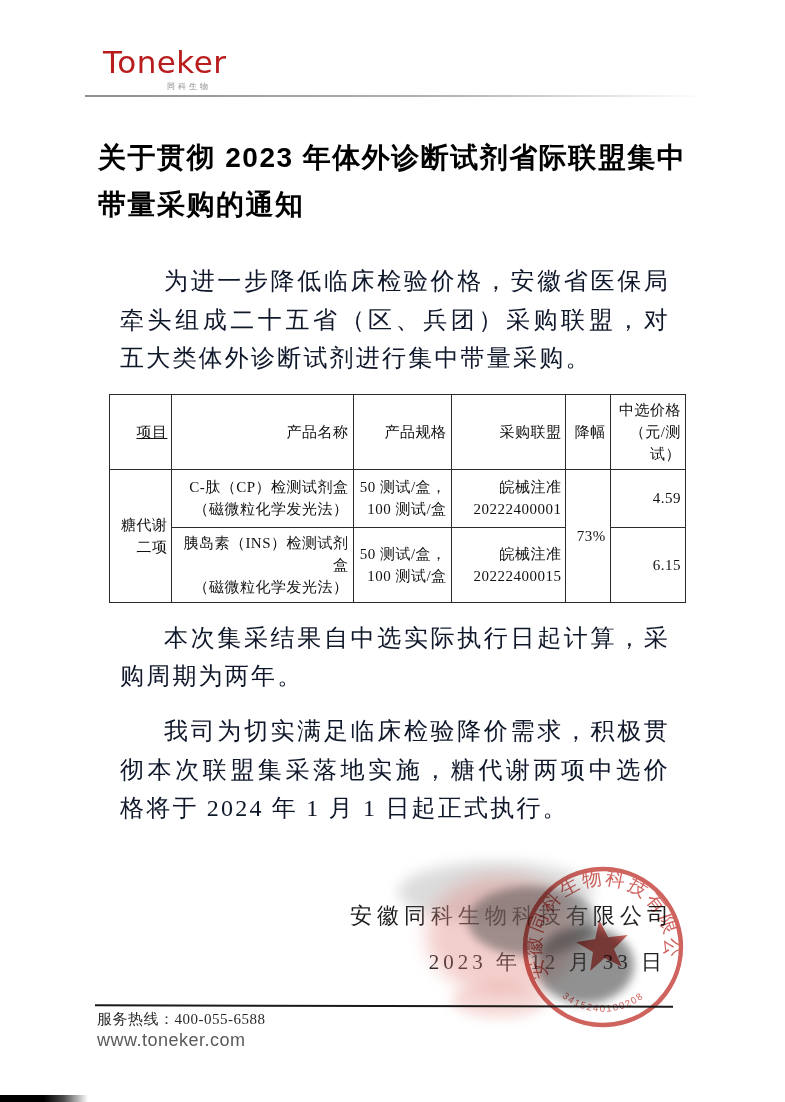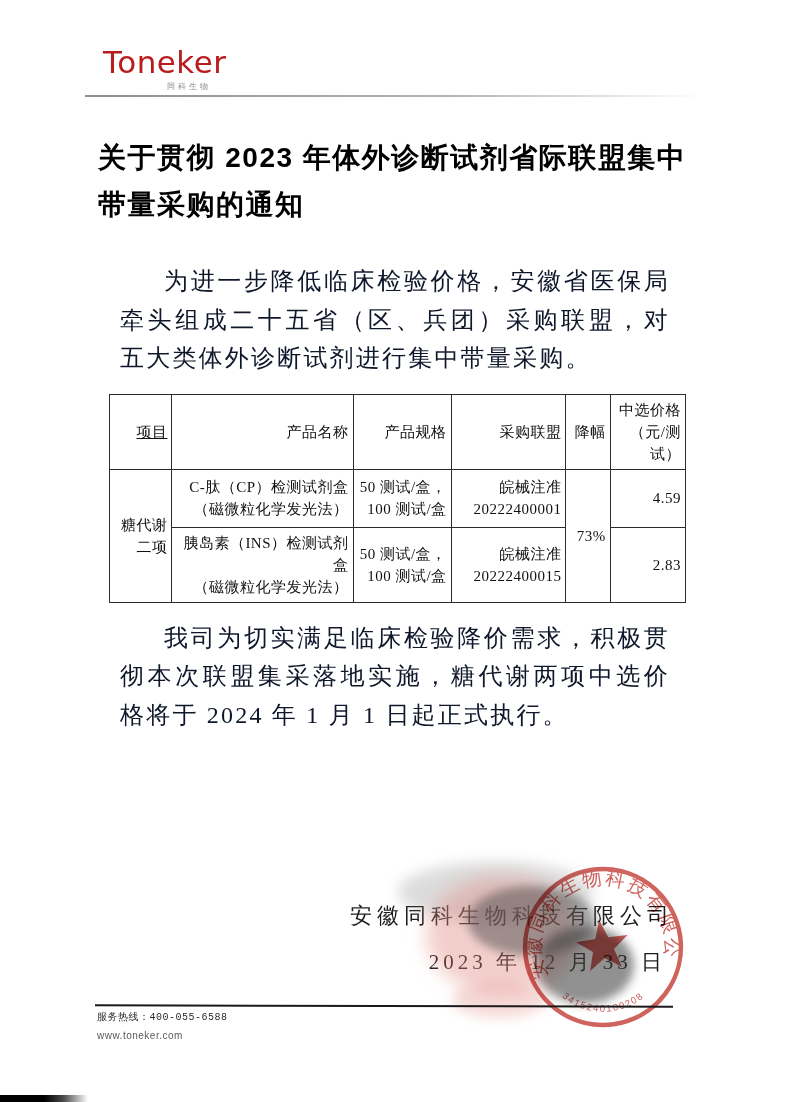--- a/index.html
+++ b/index.html
@@ -66,25 +66,25 @@
   .smudge.pink2{left:452px;top:982px;width:95px;height:36px;background:rgba(224,138,132,.30);filter:blur(6px);}
   .smudge.dark1{left:468px;top:886px;width:128px;height:70px;background:rgba(75,75,75,.50);filter:blur(5px);}
   .smudge.dark2{left:536px;top:926px;width:98px;height:78px;background:rgba(55,55,55,.55);filter:blur(5px);}
   
   .footer-rule{
     position:absolute;left:95px;top:1005px;width:578px;height:2px;
     background:#1a1a1a;transform:rotate(.15deg);
   }
   .service-hotline{
     position:absolute;left:97px;top:1010px;
-    font-family:Liberation Mono, monospace;font-size:10px;color:#2a2a2a;letter-spacing:.5px;
+    font-family:Liberation Serif, serif;font-size:15px;color:#2a2a2a;letter-spacing:.5px;
   }
   .website-url{
     position:absolute;left:97px;top:1030px;
-    font-family:"Liberation Sans",sans-serif;font-size:10px;color:#5a5a5a;letter-spacing:.5px;
+    font-family:"Liberation Sans",sans-serif;font-size:18px;color:#5a5a5a;letter-spacing:.5px;
   }
   .scan-edge{
     position:absolute;left:0;top:1095px;width:88px;height:7px;
     background:linear-gradient(to right,#000 50%,#4a4a4a 72%,rgba(0,0,0,0));
   }
 </style>
 </head>
 <body>
 
 <div class="page">
@@ -123,25 +123,26 @@
           <td rowspan="2">73%</td>
           <td>4.59</td>
         </tr>
         <tr>
           <td>胰岛素（INS）检测试剂盒
 （磁微粒化学发光法）</td>
           <td class="cell-left">50 测试/盒，
 100 测试/盒</td>
           <td class="cell-left">皖械注准
 20222400015</td>
-          <td>2.83</td>
+          <td>6.15</td>
         </tr>
       </tbody>
     </table>
 
+    <p>本次集采结果自中选实际执行日起计算，采购周期为两年。</p>
     <p>我司为切实满足临床检验降价需求，积极贯彻本次联盟集采落地实施，糖代谢两项中选价格将于 2024 年 1 月 1 日起正式执行。</p>
   </div>
 
   <div class="signature">
     <div class="signature-company">安徽同科生物科技有限公司</div>
     <div class="signature-date">2023 年 12 月 33 日</div>
   </div>
 
   <div class="smudge wash"></div>
   <div class="smudge pink1"></div>

